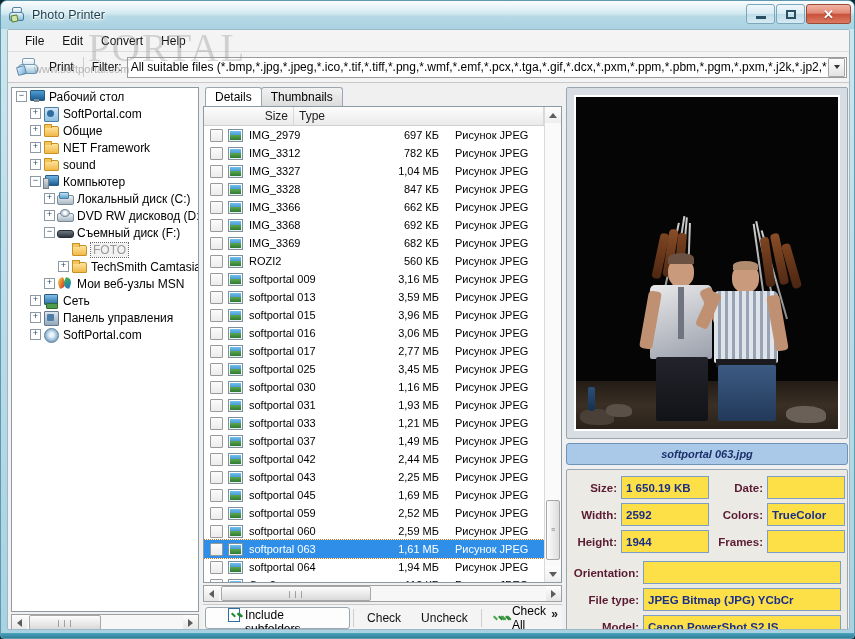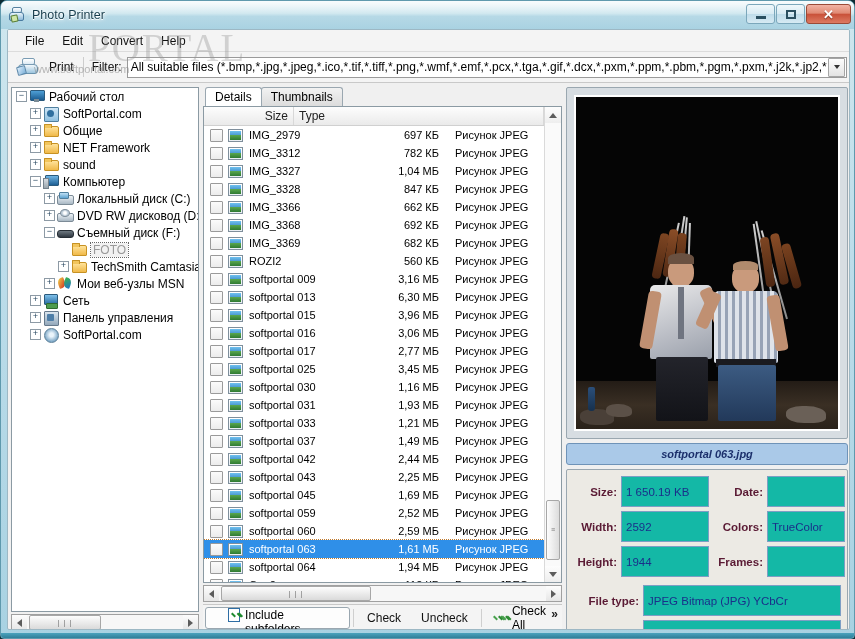--- a/index.html
+++ b/index.html
@@ -471,23 +471,23 @@
     padding:6px 6px 4px 6px; border-radius:2px;
     display:flex;flex-direction:column;gap:4px;
     min-height:0;
   }
   .prow{ display:flex;align-items:center;gap:4px;}
   .plabel{
     font-size:11.5px;font-weight:bold;color:#5a1a34;text-align:right;
     flex:0 0 auto;white-space:nowrap;
   }
   .pfield{
-    background:#14b8a6;border:1px solid #7d9ec4;height:31px;
+    background:#fde047;border:1px solid #7d9ec4;height:23px;
     display:flex;align-items:center;padding-left:4px;
-    font-size:11.5px;color:#1a2f8a;white-space:nowrap;overflow:hidden;
+    font-size:11.5px;color:#1a2f8a;white-space:nowrap;overflow:hidden;font-weight:bold;
   }
   .pfield.w1{ width:88px;flex:0 0 auto;}
   .pfield.w2{ width:78px;flex:0 0 auto;}
   .pfield.wide{ flex:1 1 auto;}
   .plabel.l1{width:44px;}
   .plabel.l2{width:50px;}
   .plabel.l3{width:66px;}
 
   
   #statusstrip{
@@ -740,21 +740,21 @@
                   <div class="cb"></div>
                   <div class="fileicon"></div>
                   <div class="c-name">softportal 009</div>
                   <div class="c-size">3,16 МБ</div>
                   <div class="c-type">Рисунок JPEG</div>
                 </div>
                 <div class="row">
                   <div class="cb"></div>
                   <div class="fileicon"></div>
                   <div class="c-name">softportal 013</div>
-                  <div class="c-size">6,30 МБ</div>
+                  <div class="c-size">3,59 МБ</div>
                   <div class="c-type">Рисунок JPEG</div>
                 </div>
                 <div class="row">
                   <div class="cb"></div>
                   <div class="fileicon"></div>
                   <div class="c-name">softportal 015</div>
                   <div class="c-size">3,96 МБ</div>
                   <div class="c-type">Рисунок JPEG</div>
                 </div>
                 <div class="row">
@@ -973,26 +973,26 @@
             <div class="pfield w2">TrueColor</div>
           </div>
           <div class="prow">
             <div class="plabel l1">Height:</div>
             <div class="pfield w1">1944</div>
             <div class="plabel l2">Frames:</div>
             <div class="pfield w2"></div>
           </div>
           <div style="height:4px;"></div>
           <div class="prow">
+            <div class="plabel l3">Orientation:</div>
+            <div class="pfield wide"></div>
+          </div>
+          <div class="prow">
             <div class="plabel l3">File type:</div>
             <div class="pfield wide">JPEG Bitmap (JPG) YCbCr</div>
-          </div>
-          <div class="prow">
-            <div class="plabel l3">Orientation:</div>
-            <div class="pfield wide"></div>
           </div>
           <div class="prow">
             <div class="plabel l3">Model:</div>
             <div class="pfield wide">Canon PowerShot S2 IS</div>
           </div>
         </div>
       </div>
 
     </div>
   </div>

